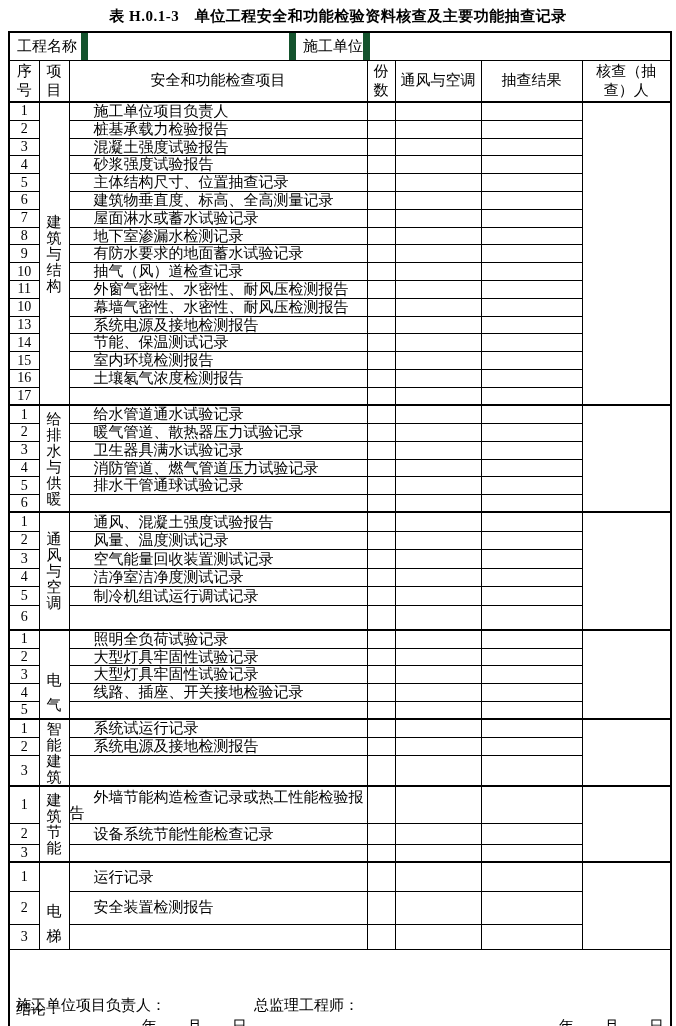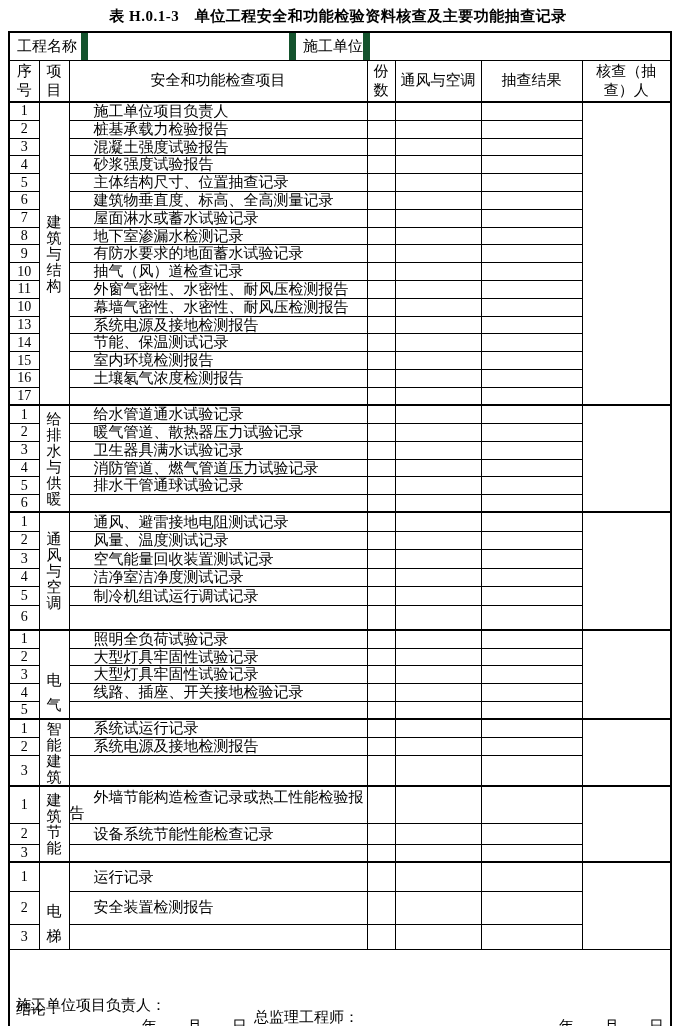--- a/index.html
+++ b/index.html
@@ -39,21 +39,21 @@
   .sec-5 tr:last-child td { height:14px; }
   .sec-6 td { height:23px; }
   .sec-6 tr + tr td { height:27px; }
   .sec-6 tr:last-child td { height:21px; }
   .sec-3 .vlabel, .sec-6 .vlabel { line-height:25px;margin-top:36px; }
 
   
   .conclusion { position:relative; height:84px; border-top:1px solid #000; font-size:15px; }
   .conclusion-label { position:absolute; top:6px; left:6px;margin-top:44px; }
   .sig-builder { position:absolute; top:46px; left:6px; }
-  .sig-supervisor { position:absolute; top:46px; left:244px;margin-top:12px; }
+  .sig-supervisor { position:absolute; top:46px; left:244px; }
   .date-left  { position:absolute; top:67px; left:132px; }
   .date-right { position:absolute; top:67px; right:6px; }
 </style>
 </head>
 <body>
 
 <div class="page">
   <div class="doc-title">表 H.0.1-3　单位工程安全和功能检验资料核查及主要功能抽查记录</div>
 
   <div class="table-wrap">
@@ -258,21 +258,21 @@
             <td></td>
             <td></td>
           </tr>
         </tbody>
         <tbody class="sec sec-2">
           <tr>
             <td class="seq">1</td>
             <td class="cat" rowspan="6">
               <div class="vlabel">通风与空调</div>
             </td>
-            <td class="item">通风、避雷接地电阻测试记录</td>
+            <td class="item">通风、混凝土强度试验报告</td>
             <td></td>
             <td></td>
             <td></td>
             <td rowspan="6"></td>
           </tr>
           <tr>
             <td class="seq">2</td>
             <td class="item">风量、温度测试记录</td>
             <td></td>
             <td></td>

